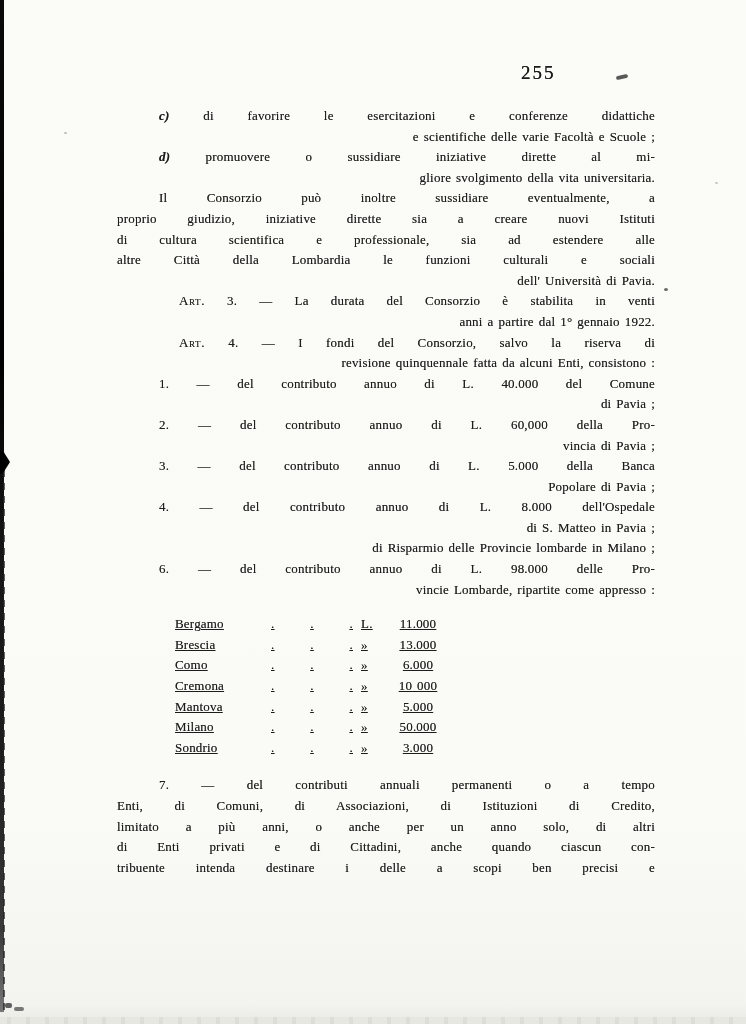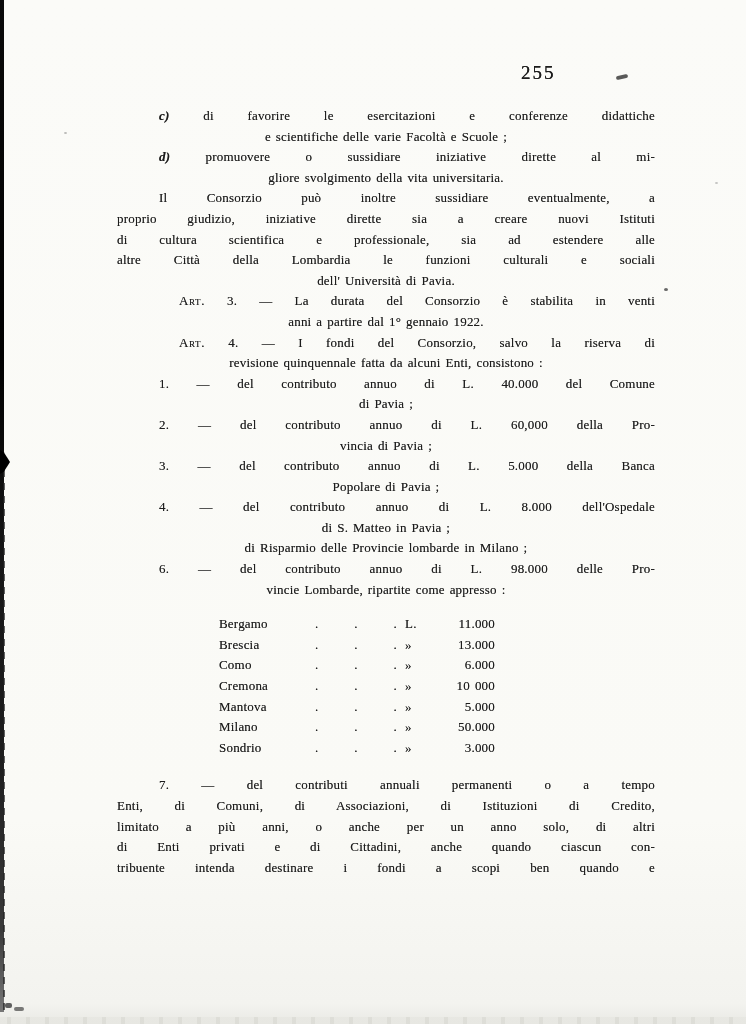--- a/index.html
+++ b/index.html
@@ -36,32 +36,32 @@
     letter-spacing:2px; text-shadow:0 0 .6px #111;
   }
   .margin-mark { position:absolute; left:616px; top:75px; width:12px; height:4px;
     background:#3c3c3c; border-radius:2px; transform:rotate(-12deg); opacity:.85;
   }
   .text-block { position:absolute; left:117px; top:106px; width:538px;
     font-size:13px; line-height:20.6px; letter-spacing:.2px; word-spacing:1.5px;
     text-shadow:0 0 .5px rgba(20,20,20,.55);
   }
   .para { margin:0; }
-  .line { text-align:center; }
+  .line { text-align:right; }
   .line.j { text-align:justify; text-align-last:justify; }
   .line.ind { text-indent:42px; }
   .it { font-style:italic; font-weight:600; }
   .sc { font-variant:small-caps; letter-spacing:.6px;margin-left:20px; }
   
-  .ctable { margin:14px 0 17px 102px; width:276px; }
+  .ctable { margin:14px 0 17px 58px; width:276px;text-decoration:underline; }
   .trow { display:flex; align-items:baseline; line-height:20.6px; }
   .tcity { width:94px; white-space:nowrap; }
   .tlead { flex:1; display:flex; justify-content:space-between; padding:0 8px 0 2px; }
   .tcur { width:24px; }
-  .tval { width:66px; text-align:right; }
+  .tval { width:66px; text-align:center; }
 </style>
 </head>
 <body>
 
 <div class="paper">
   <div class="binding"></div>
   <div class="binding-rough"></div>
   <div class="binding-blob"></div>
   <div class="speck s1"></div>
   <div class="speck s2"></div>
@@ -190,16 +190,16 @@
           </span>
           <span class="tcur">»</span>
           <span class="tval">3.000</span>
         </div>
       </div>
       <div class="para">
         <div class="line ind j"><span class="">7. — del contributi annuali permanenti o a tempo</span></div>
         <div class="line j"><span class="">Enti, di Comuni, di Associazioni, di Istituzioni di Credito,</span></div>
         <div class="line j"><span class="">limitato a più anni, o anche per un anno solo, di altri</span></div>
         <div class="line j"><span class="">di Enti privati e di Cittadini, anche quando ciascun con-</span></div>
-        <div class="line j"><span class="">tribuente intenda destinare i fondi a scopi ben quando e</span></div>
+        <div class="line j"><span class="">tribuente intenda destinare i delle a scopi ben precisi e</span></div>
       </div>
     </div>
 </div>
 
 </body></html>

